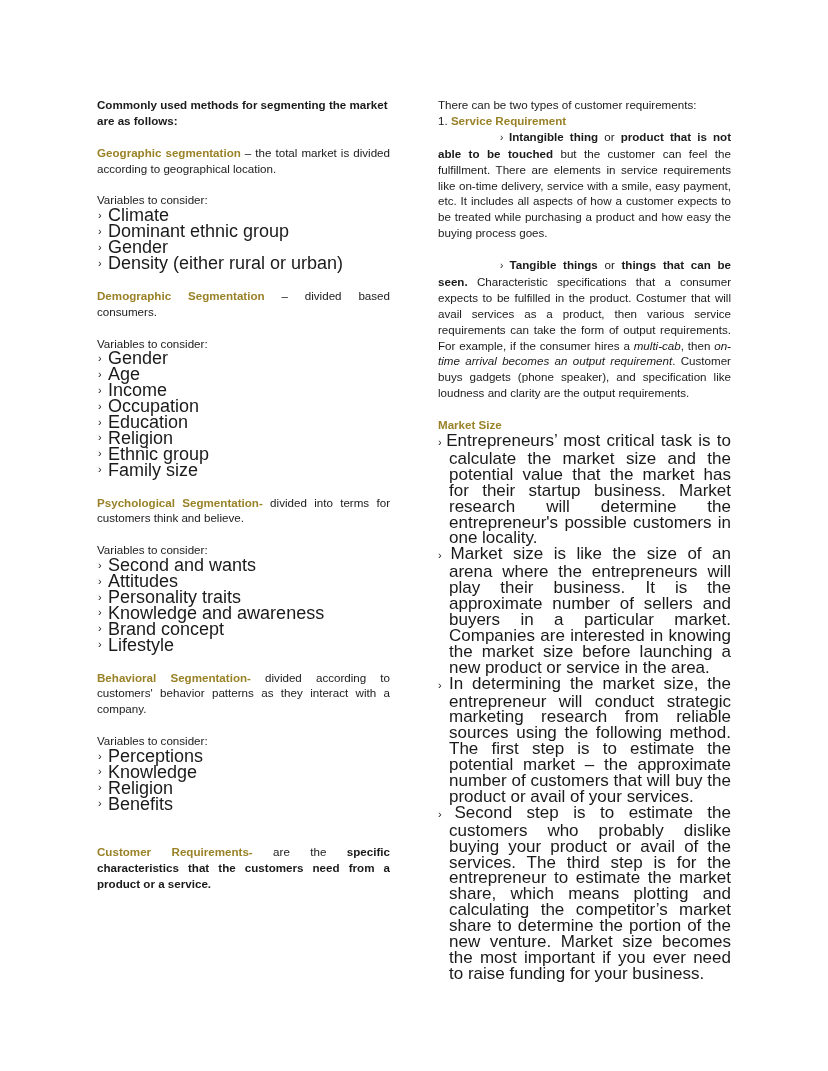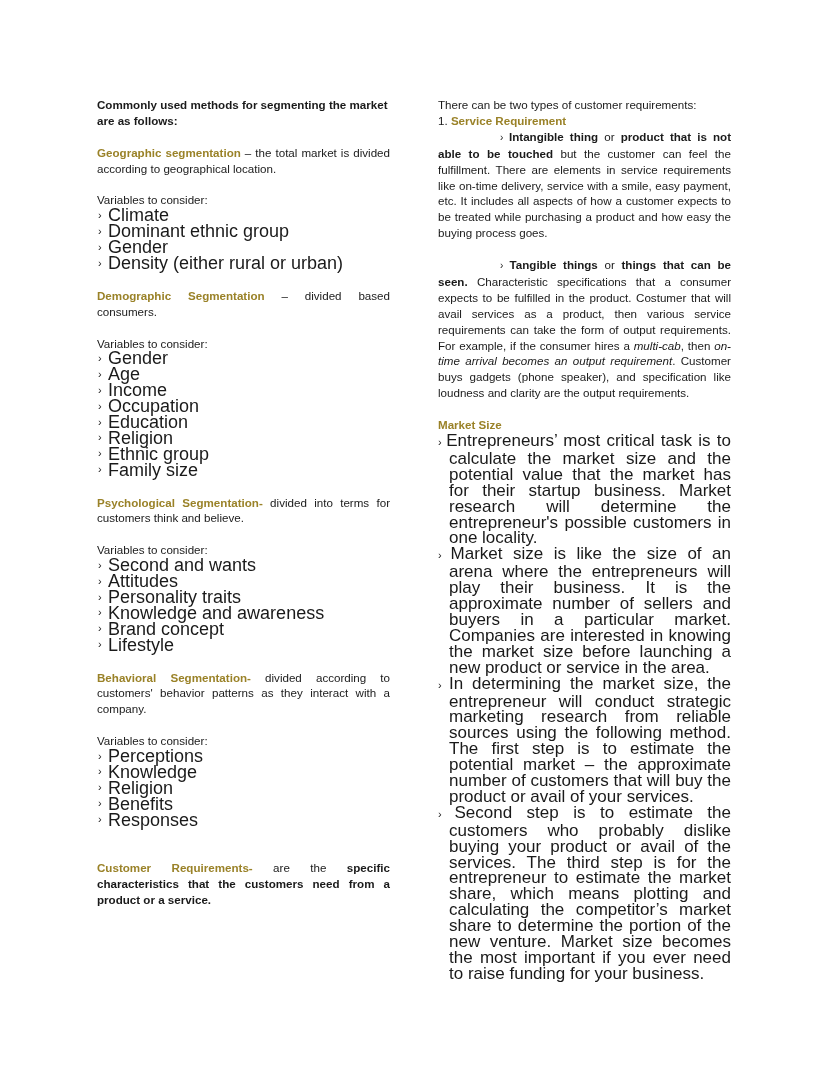--- a/index.html
+++ b/index.html
@@ -148,21 +148,20 @@
       <div class="gap"></div>
 
       <p class="para"><span class="heading-gold">Behavioral Segmentation-</span><span> divided according to customers' behavior patterns as they interact with a company.</span></p>
       <div class="gap"></div>
       <p class="para left">Variables to consider:</p>
       <ul class="vars">
         <li>Perceptions</li>
         <li>Knowledge</li>
         <li>Religion</li>
         <li>Benefits</li>
-        <li>Responses</li>
       </ul>
 
       <div class="gap"></div>
       <div class="gap"></div>
 
       <p class="para"><span class="heading-gold">Customer Requirements-</span><span> are the </span><b>specific characteristics that the customers need from a product or a service.</b></p>
 
     </div>
 
     <div class="col">

